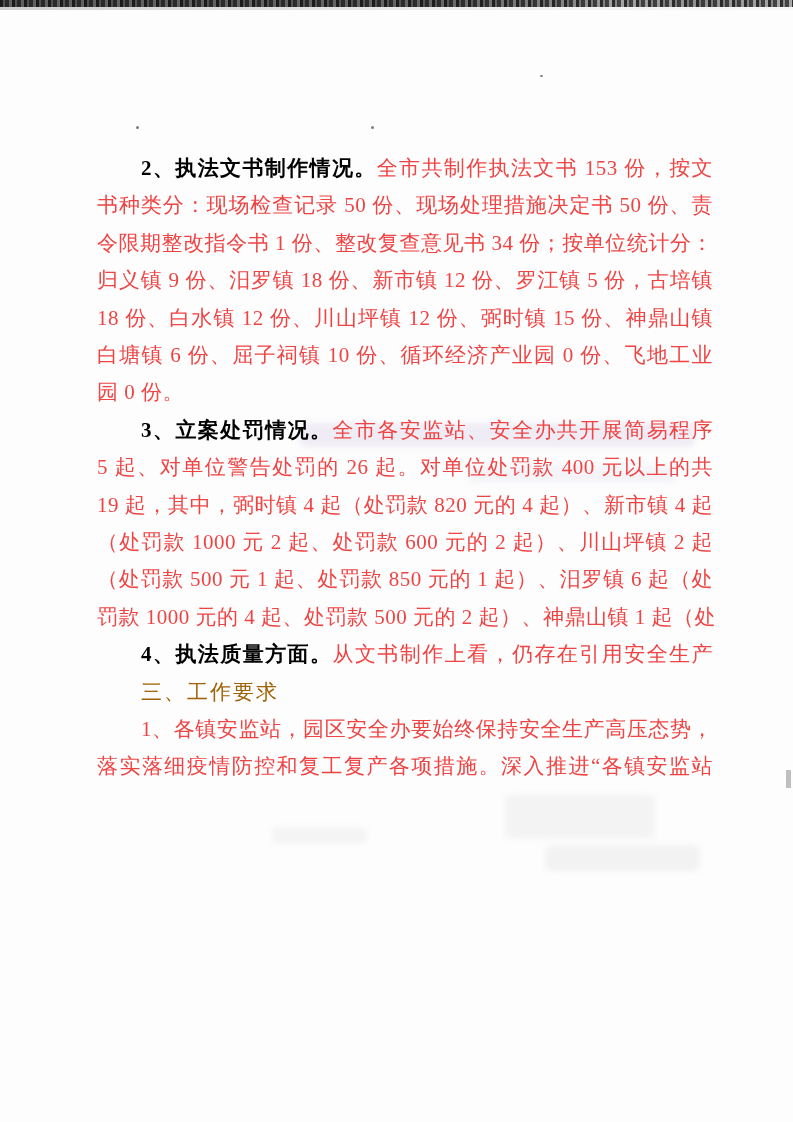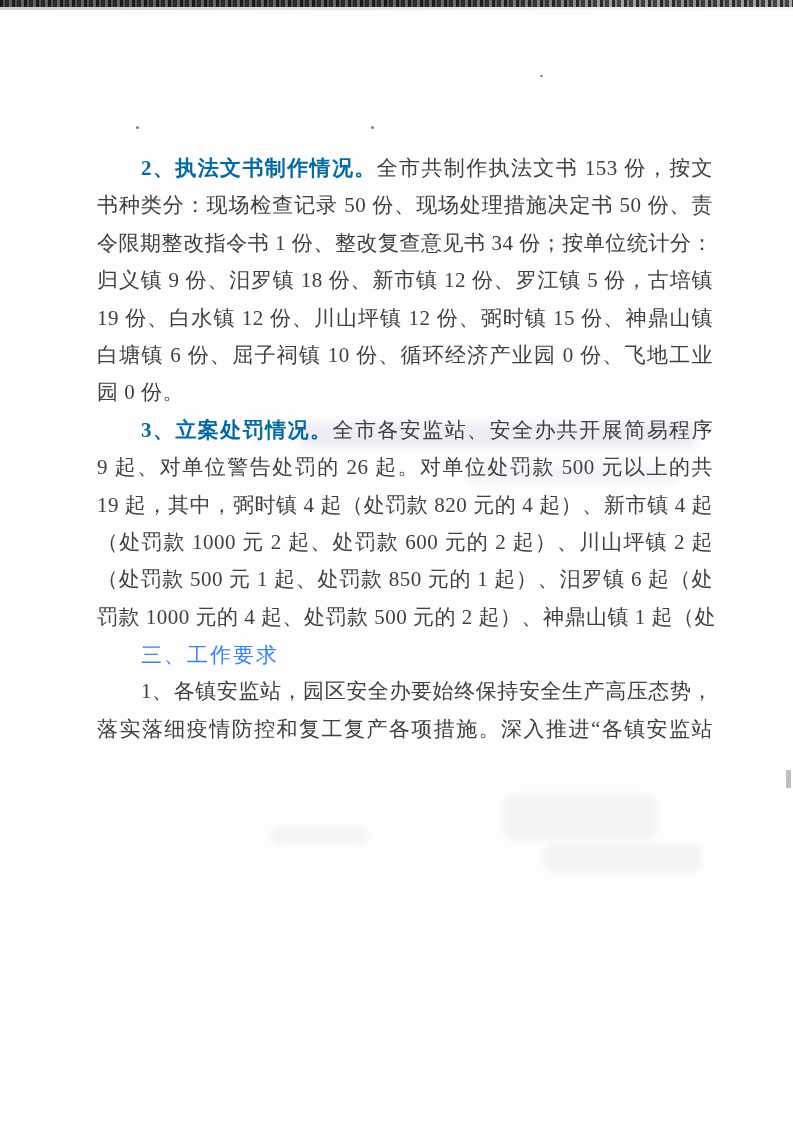--- a/index.html
+++ b/index.html
@@ -32,25 +32,25 @@
   .line {
     height: 37.4px; line-height: 37.4px;
     font-size: 21px;
     white-space: nowrap;
     text-align: justify;
     text-justify: inter-character;
     letter-spacing: .5px;
   }
   .line.just { text-align-last: justify; }
   .line.indent { text-indent: 44px; }
-  .seg-normal { color: #404040; }
-  .seg-bold { font-weight: 700; color: #0369a1; }
+  .seg-normal { color: #ef4444; }
+  .seg-bold { font-weight: 700; color: #000000; }
   .seg-heading {
     font-family: "Liberation Sans", "DejaVu Sans", sans-serif;
-    font-weight: 500; color: #3b82f6; letter-spacing: 2px; margin-top: 25px;
+    font-weight: 500; color: #a16207; letter-spacing: 2px; margin-top: 25px;
   }
   
   .ghost {
     position: absolute; border-radius: 6px;
     filter: blur(3px);
     pointer-events: none;
   }
   .ghost-1 { left: 300px; top: 423px; width: 395px; height: 24px;
              background: rgba(165,150,205,.16); }
   .ghost-2 { left: 468px; top: 466px; width: 210px; height: 17px;
@@ -85,26 +85,27 @@
   <div class="ghost ghost-3"></div>
   <div class="ghost ghost-4"></div>
   <div class="ghost ghost-5"></div>
   <div class="edge-mark"></div>
 
   <div class="text-block">
       <div class="line just indent"><span class="seg-bold">2、执法文书制作情况。</span><span class="seg-normal">全市共制作执法文书 153 份，按文</span></div>
       <div class="line just"><span class="seg-normal">书种类分：现场检查记录 50 份、现场处理措施决定书 50 份、责</span></div>
       <div class="line just"><span class="seg-normal">令限期整改指令书 1 份、整改复查意见书 34 份；按单位统计分：</span></div>
       <div class="line just"><span class="seg-normal">归义镇 9 份、汨罗镇 18 份、新市镇 12 份、罗江镇 5 份，古培镇</span></div>
-      <div class="line just"><span class="seg-normal">19 份、白水镇 12 份、川山坪镇 12 份、弼时镇 15 份、神鼎山镇</span></div>
+      <div class="line just"><span class="seg-normal">18 份、白水镇 12 份、川山坪镇 12 份、弼时镇 15 份、神鼎山镇</span></div>
       <div class="line just"><span class="seg-normal">白塘镇 6 份、屈子祠镇 10 份、循环经济产业园 0 份、飞地工业</span></div>
       <div class="line"><span class="seg-normal">园 0 份。</span></div>
       <div class="line just indent"><span class="seg-bold">3、立案处罚情况。</span><span class="seg-normal">全市各安监站、安全办共开展简易程序</span></div>
-      <div class="line just"><span class="seg-normal">9 起、对单位警告处罚的 26 起。对单位处罚款 500 元以上的共</span></div>
+      <div class="line just"><span class="seg-normal">5 起、对单位警告处罚的 26 起。对单位处罚款 400 元以上的共</span></div>
       <div class="line just"><span class="seg-normal">19 起，其中，弼时镇 4 起（处罚款 820 元的 4 起）、新市镇 4 起</span></div>
       <div class="line just"><span class="seg-normal">（处罚款 1000 元 2 起、处罚款 600 元的 2 起）、川山坪镇 2 起</span></div>
       <div class="line just"><span class="seg-normal">（处罚款 500 元 1 起、处罚款 850 元的 1 起）、汨罗镇 6 起（处</span></div>
       <div class="line just"><span class="seg-normal">罚款 1000 元的 4 起、处罚款 500 元的 2 起）、神鼎山镇 1 起（处</span></div>
+      <div class="line just indent"><span class="seg-bold">4、执法质量方面。</span><span class="seg-normal">从文书制作上看，仍存在引用安全生产</span></div>
       <div class="line indent"><span class="seg-heading">三、工作要求</span></div>
       <div class="line just indent"><span class="seg-normal">1、各镇安监站，园区安全办要始终保持安全生产高压态势，</span></div>
       <div class="line just"><span class="seg-normal">落实落细疫情防控和复工复产各项措施。深入推进“各镇安监站</span></div>
     </div>
 </div>
 
 </body></html>

